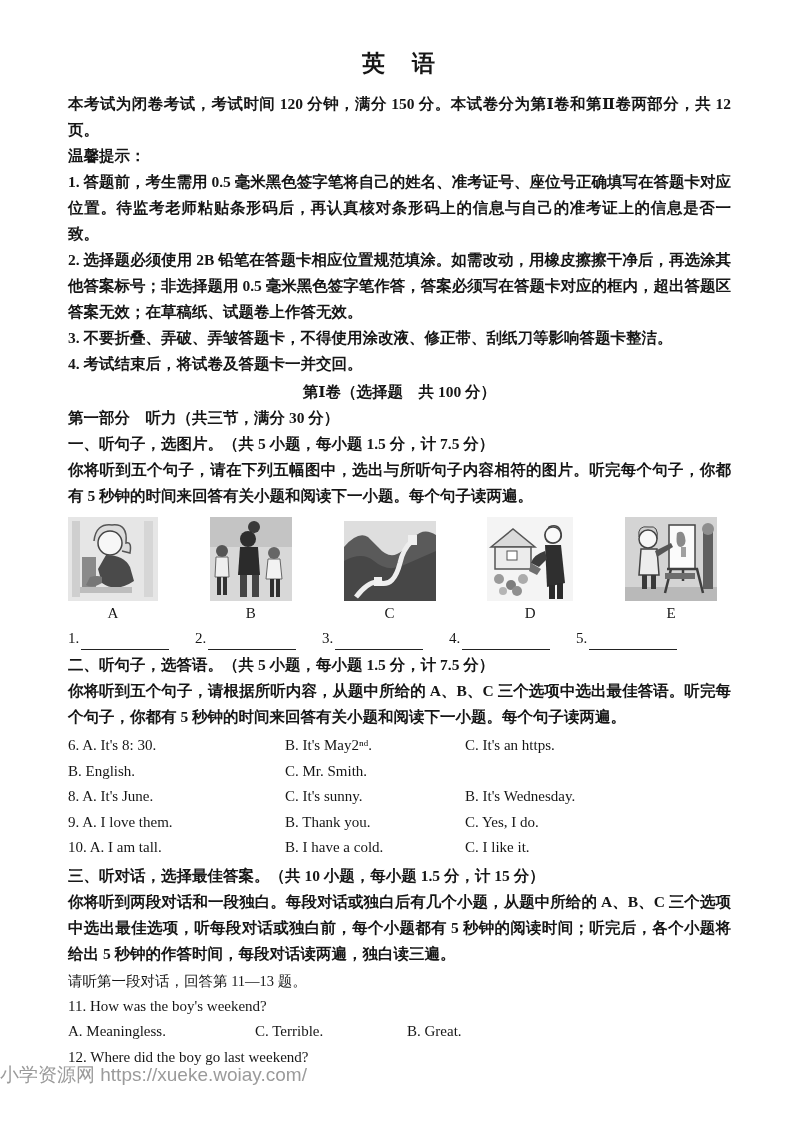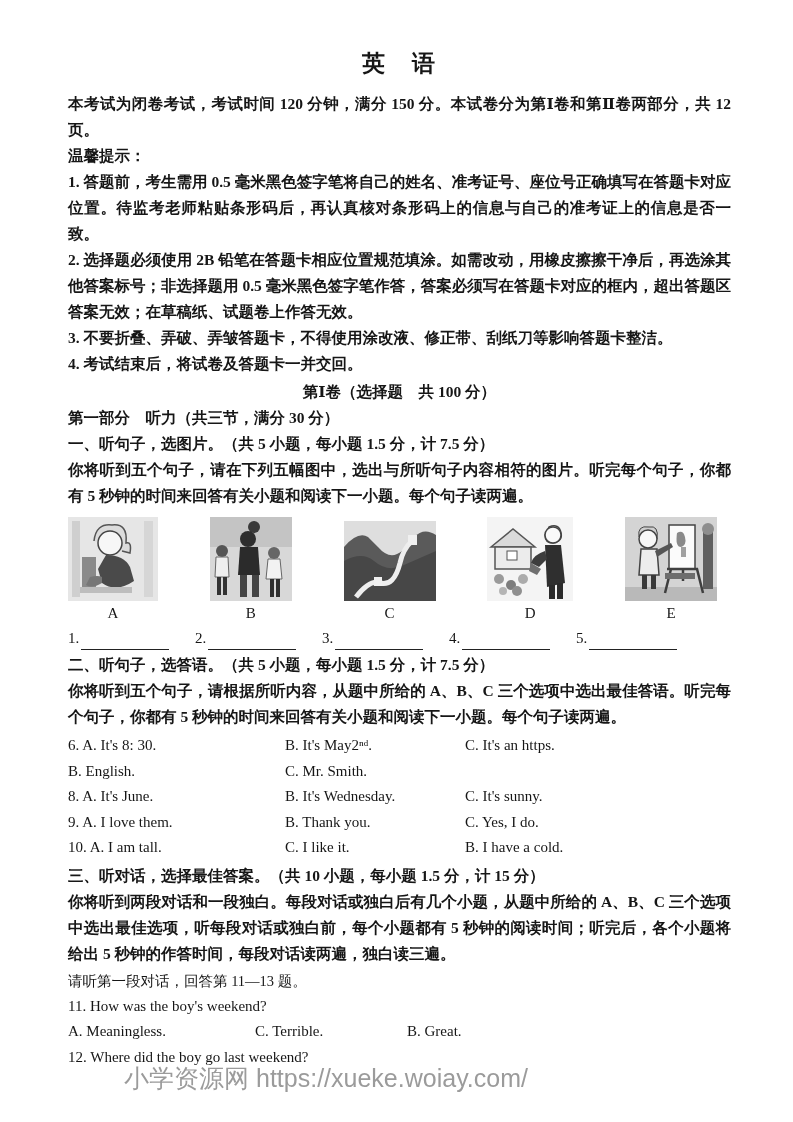--- a/index.html
+++ b/index.html
@@ -31,22 +31,22 @@
   .blank-line { display:inline-block; width:88px; border-bottom:1px solid #222; height:17px; }
   .opts { margin-top:3px; }
   .opt-row {
     display:grid; grid-template-columns:205px 168px 1fr; font-size:15px; font-weight:normal;
     line-height:25.5px; text-align:left;gap:12px;
   }
   .opt-row.q11 { grid-template-columns:175px 140px 1fr; }
   .en { margin:0; font-size:15px; font-weight:normal; line-height:25.5px; }
   .note { margin:2px 0 0 0; font-size:14.5px; font-weight:normal; line-height:25px; }
   .footer {
-    position:absolute; left:0; top:1062px; width:652px; text-align:center;
-    font-family:"Liberation Sans","DejaVu Sans",sans-serif; font-size:25px; color:#9b9b9b;
+    position:absolute; left:0; top:1062px; width:652px; text-align:left;
+    font-family:"Liberation Sans","DejaVu Sans",sans-serif; font-size:19px; color:#9b9b9b;
   }
 </style>
 </head>
 <body>
 
 <div class="page">
 
   <h1 class="title">英　语</h1>
 
   <p class="zh">本考试为闭卷考试，考试时间 120 分钟，满分 150 分。本试卷分为第Ⅰ卷和第Ⅱ卷两部分，共 12 页。</p>
@@ -196,32 +196,32 @@
       <span>6. A. It's 8: 30.</span>
       <span>B. It's May2ⁿᵈ.</span>
       <span>C. It's an https.</span>
     </div>
     <div class="opt-row">
       <span>B. English.</span>
       <span>C. Mr. Smith.</span>
     </div>
     <div class="opt-row">
       <span>8. A. It's June.</span>
+      <span>C. It's sunny.</span>
       <span>B. It's Wednesday.</span>
-      <span>C. It's sunny.</span>
     </div>
     <div class="opt-row">
       <span>9. A. I love them.</span>
       <span>B. Thank you.</span>
       <span>C. Yes, I do.</span>
     </div>
     <div class="opt-row">
       <span>10. A. I am tall.</span>
+      <span>B. I have a cold.</span>
       <span>C. I like it.</span>
-      <span>B. I have a cold.</span>
     </div>
   </div>
 
   <p class="zh mt2">三、听对话，选择最佳答案。（共 10 小题，每小题 1.5 分，计 15 分）</p>
   <p class="zh">你将听到两段对话和一段独白。每段对话或独白后有几个小题，从题中所给的 A、B、C 三个选项中选出最佳选项，听每段对话或独白前，每个小题都有 5 秒钟的阅读时间；听完后，各个小题将给出 5 秒钟的作答时间，每段对话读两遍，独白读三遍。</p>
 
   <p class="note">请听第一段对话，回答第 11—13 题。</p>
 
   <p class="en">11. How was the boy's weekend?</p>
   <div class="opt-row q11">

